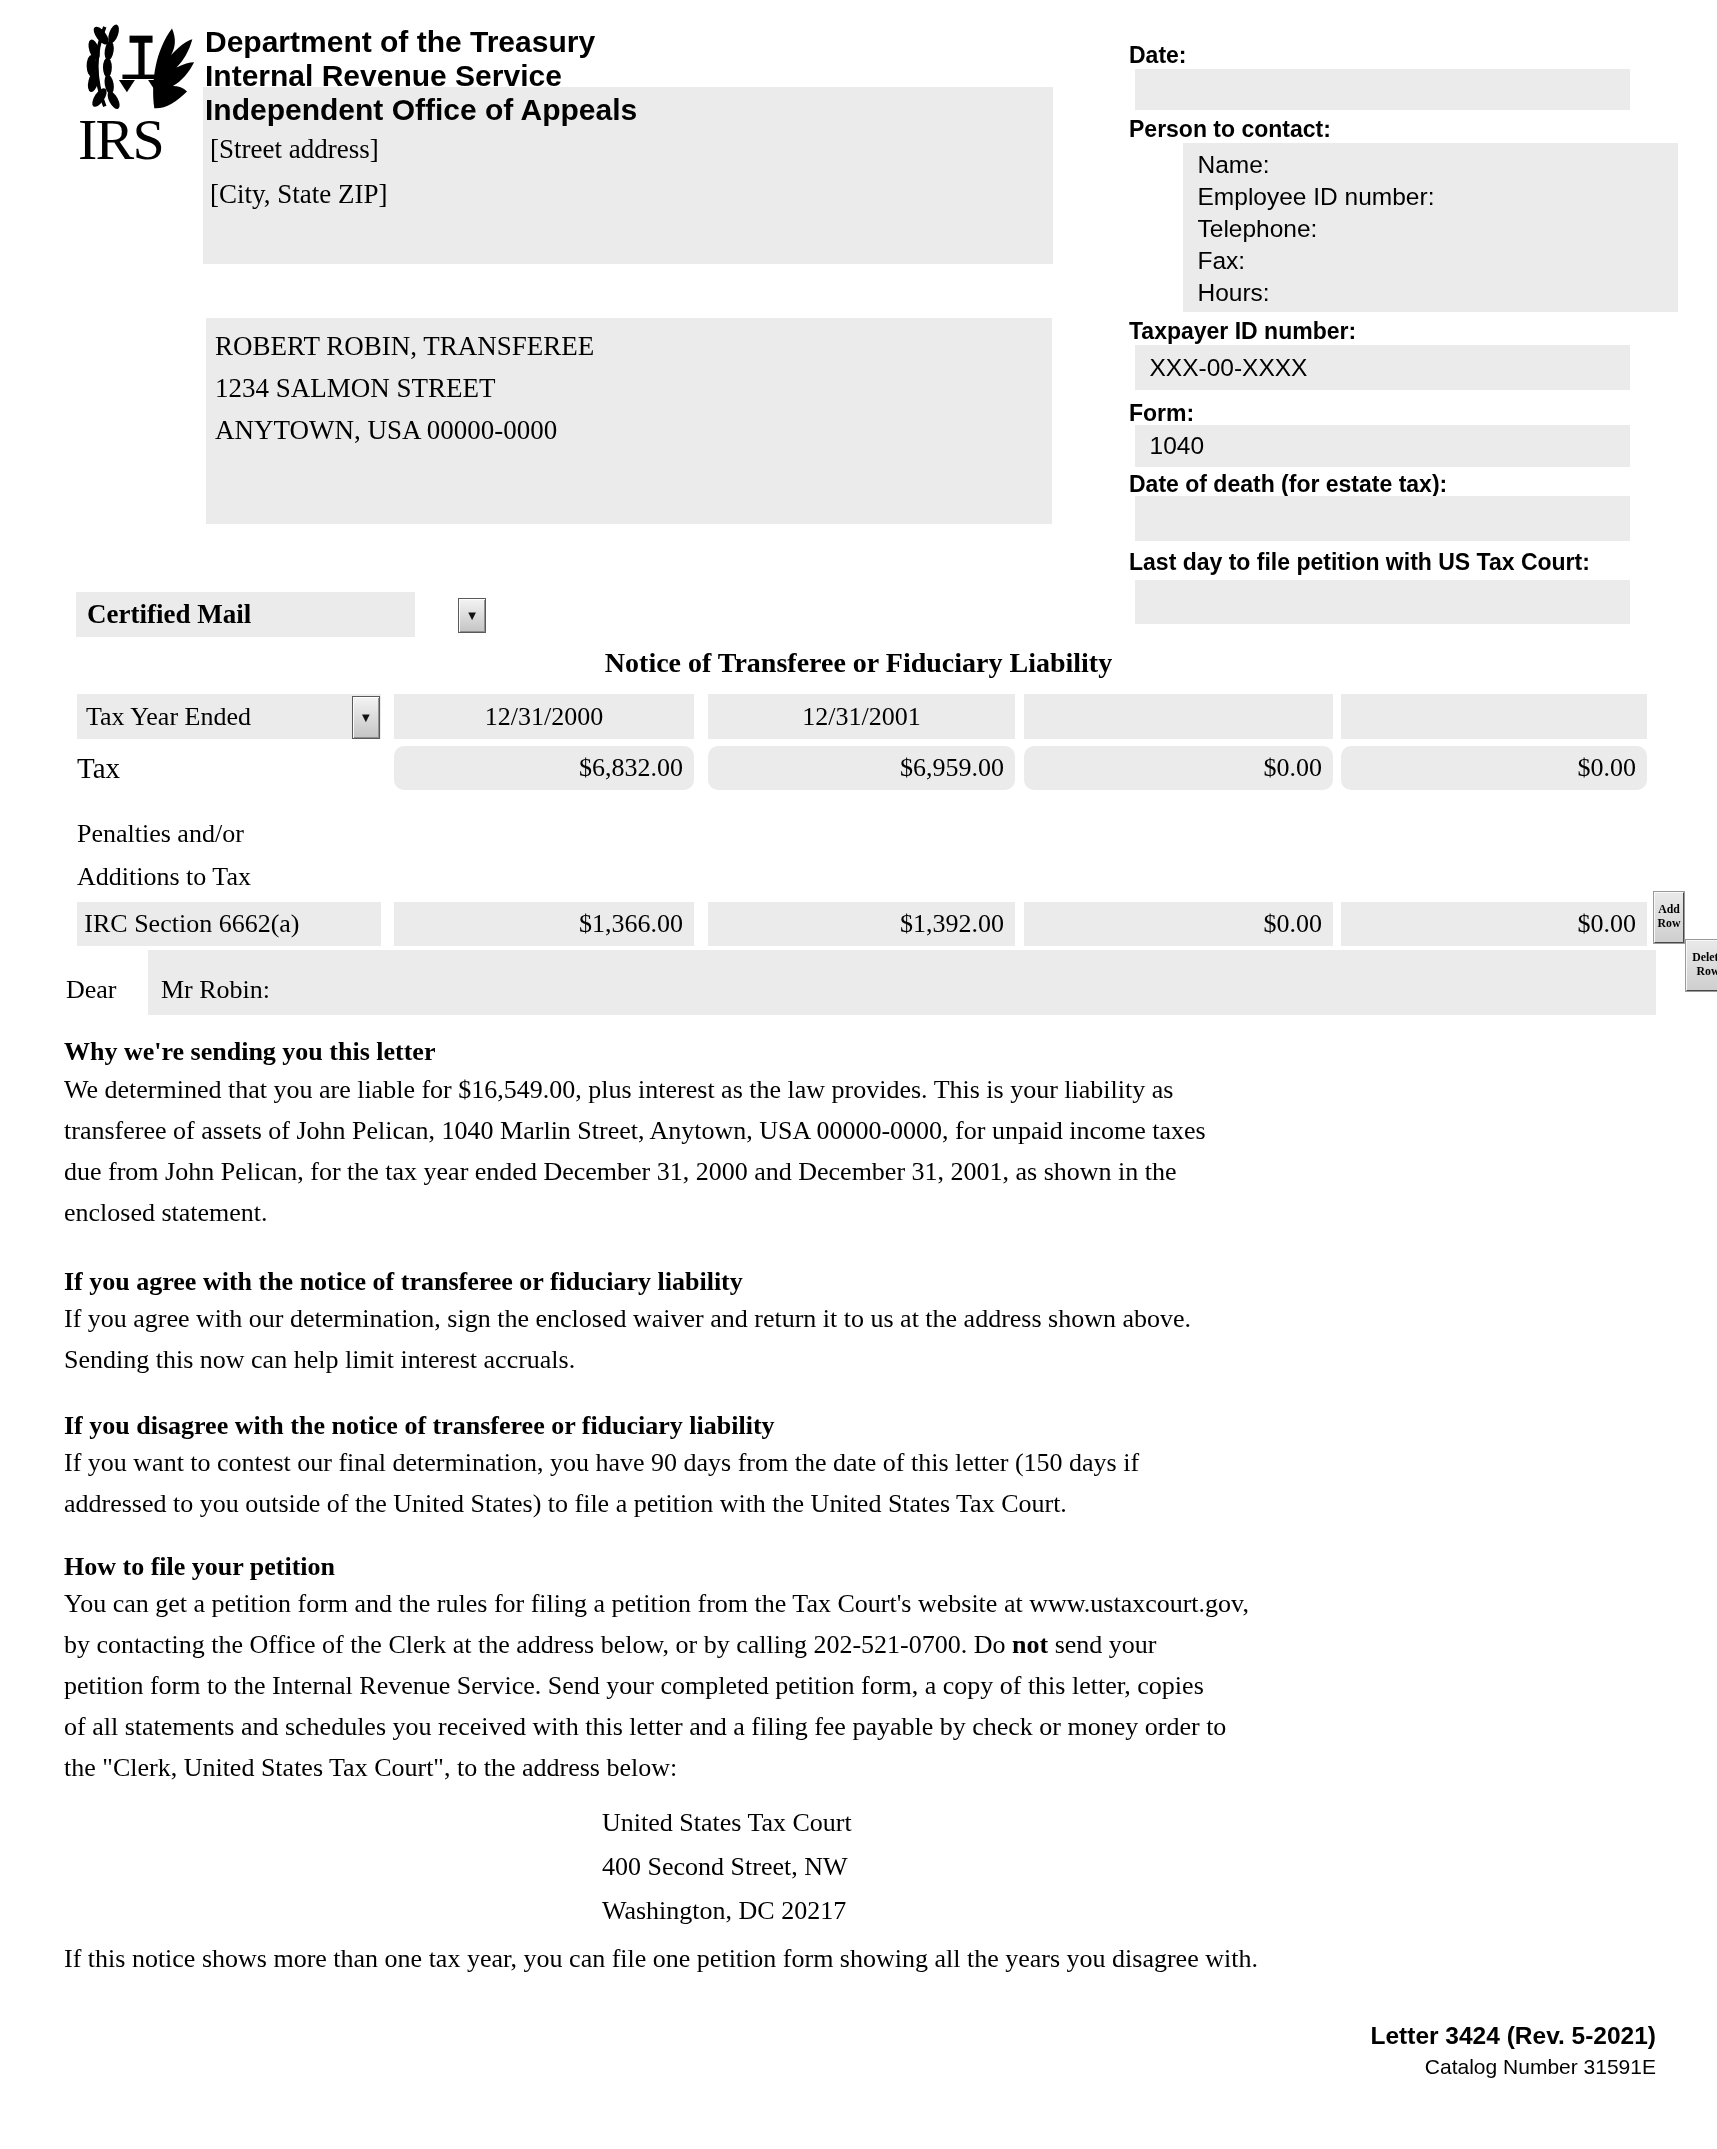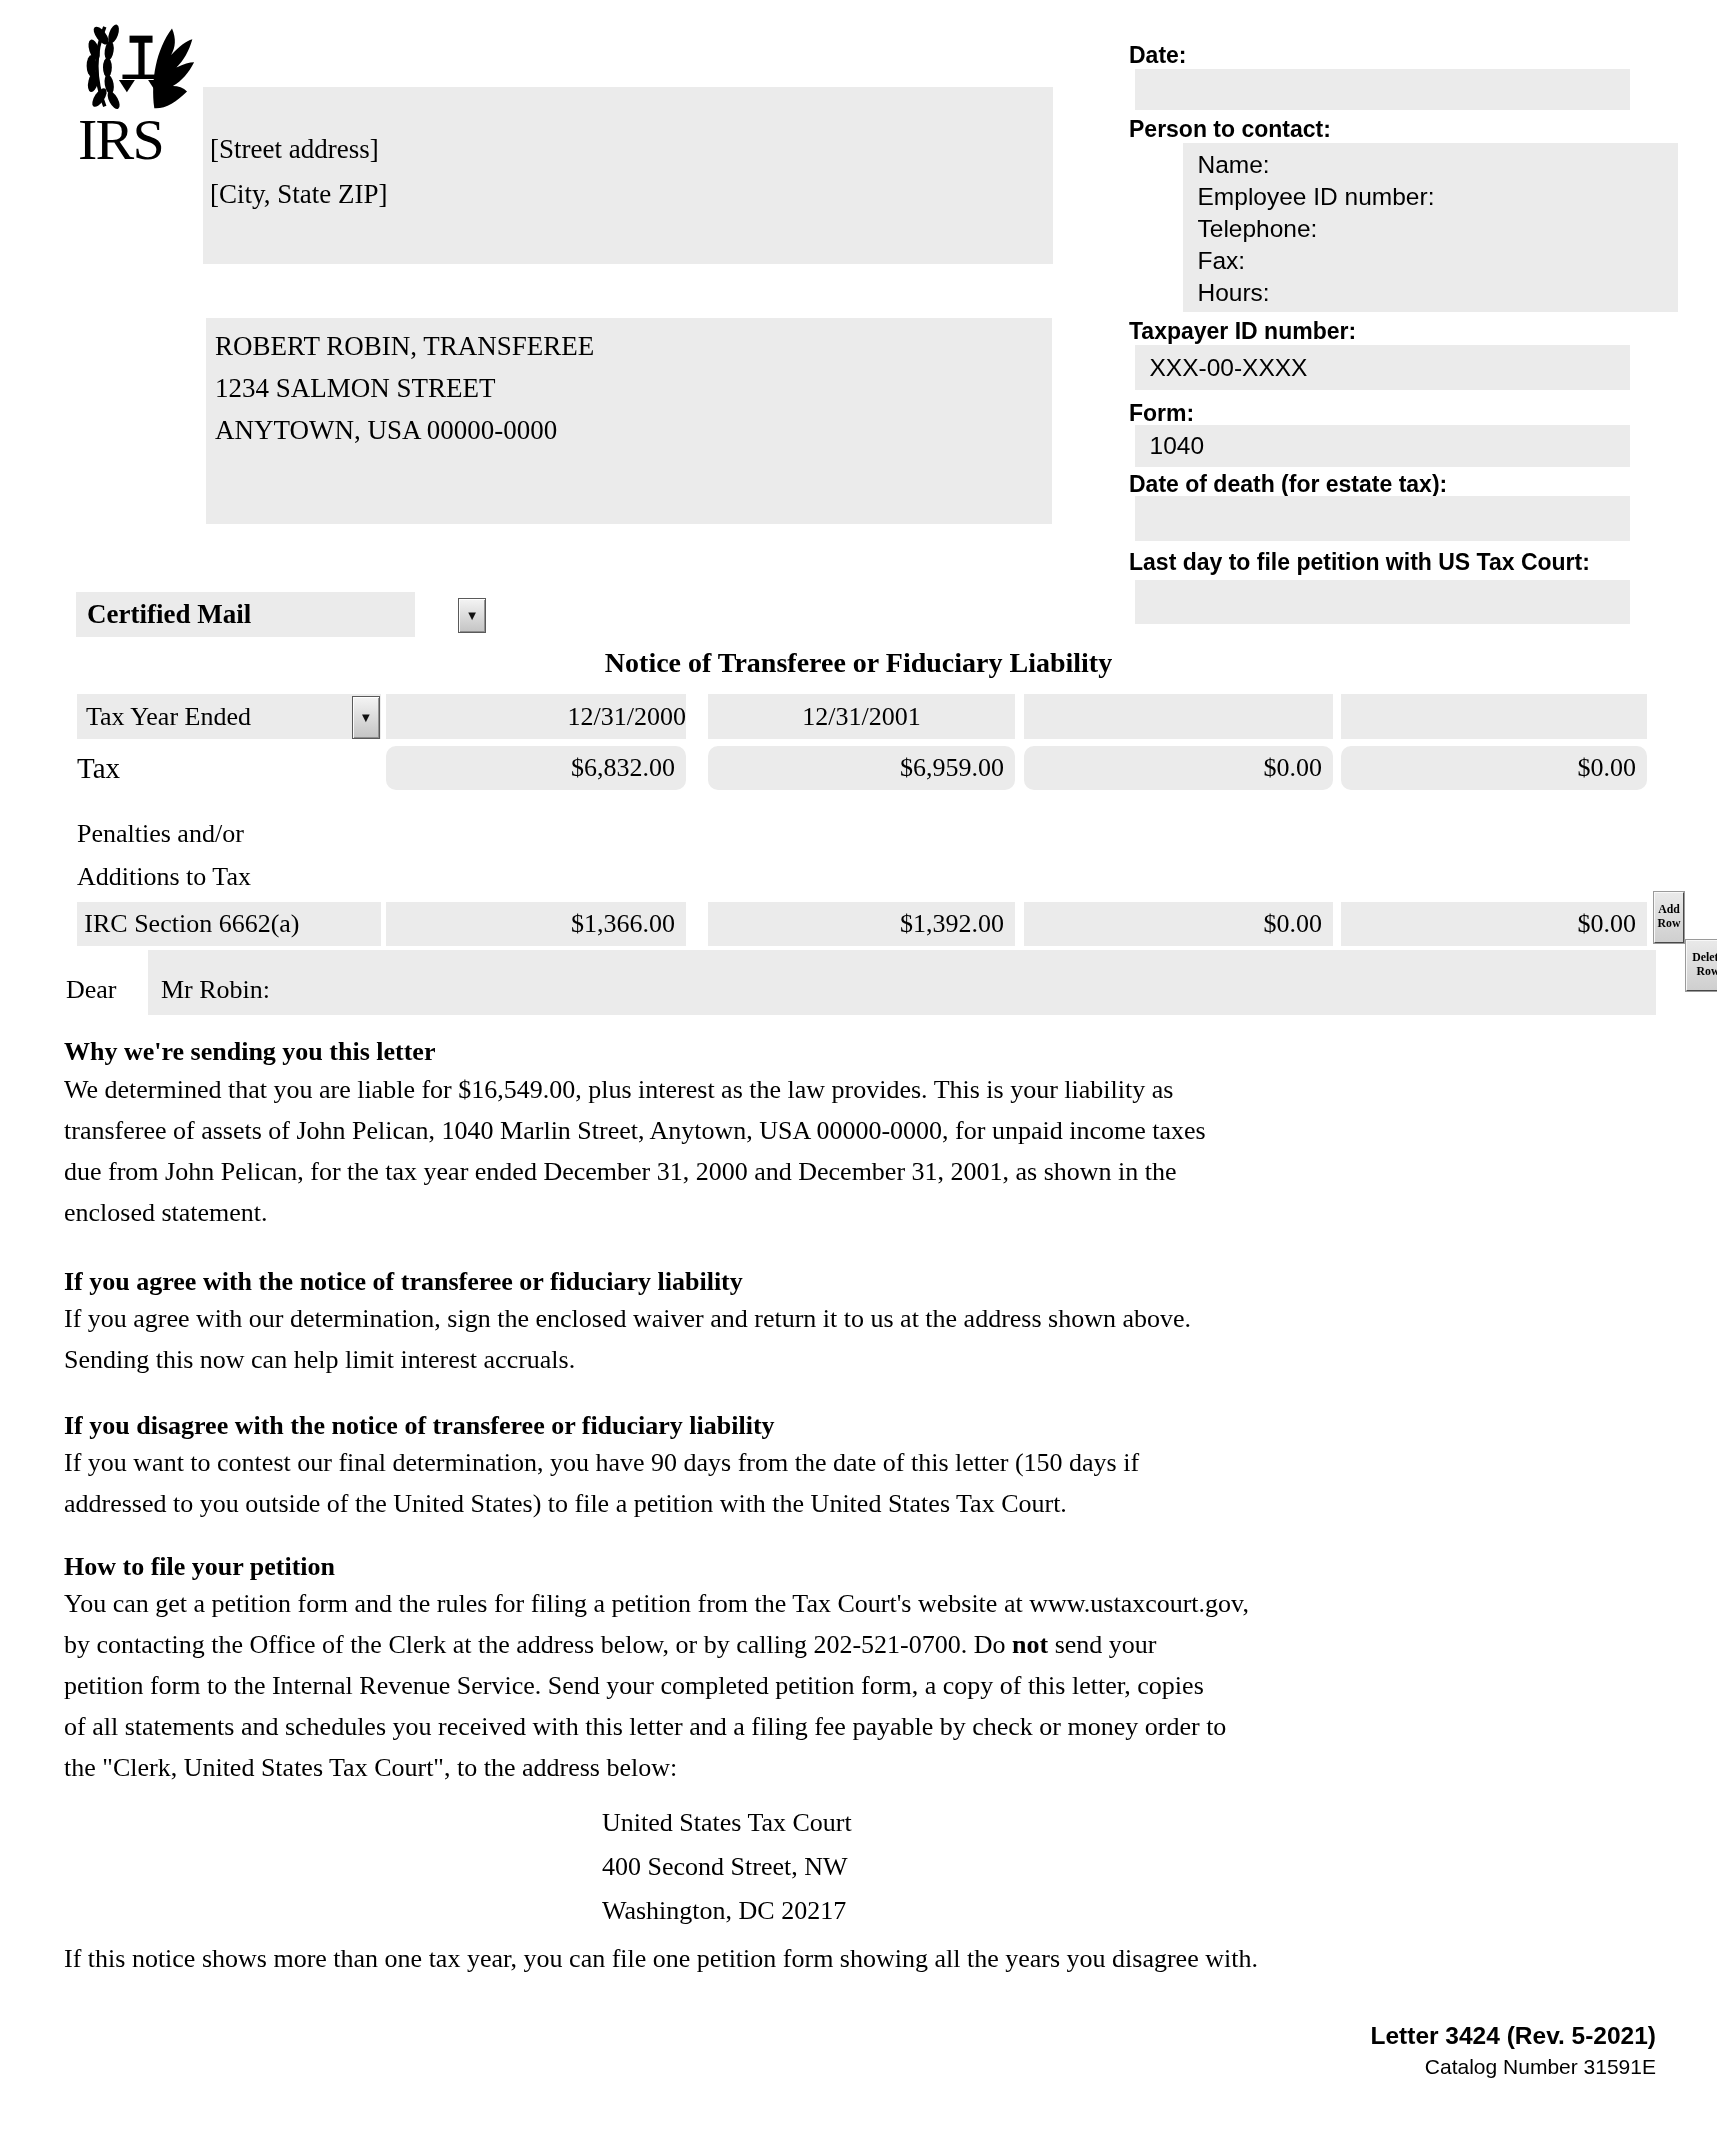--- a/index.html
+++ b/index.html
@@ -44,21 +44,21 @@
 
   
   .title{left:0;top:647px;width:100%;text-align:center;font-weight:bold;font-size:28px;}
 
   
   .cell{position:absolute;background:#ebebeb;font-size:26px;box-sizing:border-box;}
   .hrow{top:694px;height:45px;line-height:45px;text-align:center;}
   .trow{top:746px;height:44px;line-height:44px;text-align:right;padding-right:11px;border-radius:10px;}
   .irow{top:902px;height:44px;line-height:44px;text-align:right;padding-right:11px;}
   .c0{left:77px;width:304px;}
-  .c1{left:386px;width:300px;text-align:right;}
+  .c1{left:394px;width:300px;}
   .c2{left:708px;width:307px;}
   .c3{left:1024px;width:309px;}
   .c4{left:1341px;width:306px;}
   .ylabel{text-align:left;padding-left:9px;}
   .year-spin{left:275px;top:1.8px;width:25.5px;height:41px;}
   .tax-lbl{left:77px;top:746px;font-size:29px;line-height:44px;}
   .pen-lbl{left:77px;top:812px;font-size:26px;line-height:43px;}
   .irc-lbl-cell{text-align:left;padding-left:7.3px;padding-right:0;}
   .rowbtn{position:absolute;background:linear-gradient(180deg,#e9e9e9,#cfcfcf);
           border-top:1.8px solid #f8f8f8;border-left:1.8px solid #f8f8f8;
@@ -117,20 +117,25 @@
       <rect x="48" y="58" width="43" height="5"></rect>
       <path d="M44,64 L62,64 L53,78 Z"></path>
       <path d="M77,64 L95,64 L86,78 Z"></path>
       <path d="M84,96 C80,64 86,30 104,6 C109,18 108,27 103,36 C112,26 120,20 127,18 C123,32 117,42 109,50 C117,46 124,44 129,44 C123,56 115,65 105,71 C111,71 117,73 121,77 C109,89 96,97 84,96 Z"></path>
     </g>
   </svg>
   <div class="abs logo-irs">IRS</div>
 
   <div class="abs gray box-a"></div>
 
+  <div class="abs org-block">
+    <div>Department of the Treasury</div>
+    <div>Internal Revenue Service</div>
+    <div>Independent Office of Appeals</div>
+  </div>
   <div class="abs addr-lines">
     <div>[Street address]</div>
     <div>[City, State ZIP]</div>
   </div>
 
   <div class="abs gray box-b"></div>
   <div class="abs recip">
     <div>ROBERT ROBIN, TRANSFEREE</div>
     <div>1234 SALMON STREET</div>
     <div>ANYTOWN, USA 00000-0000</div>

